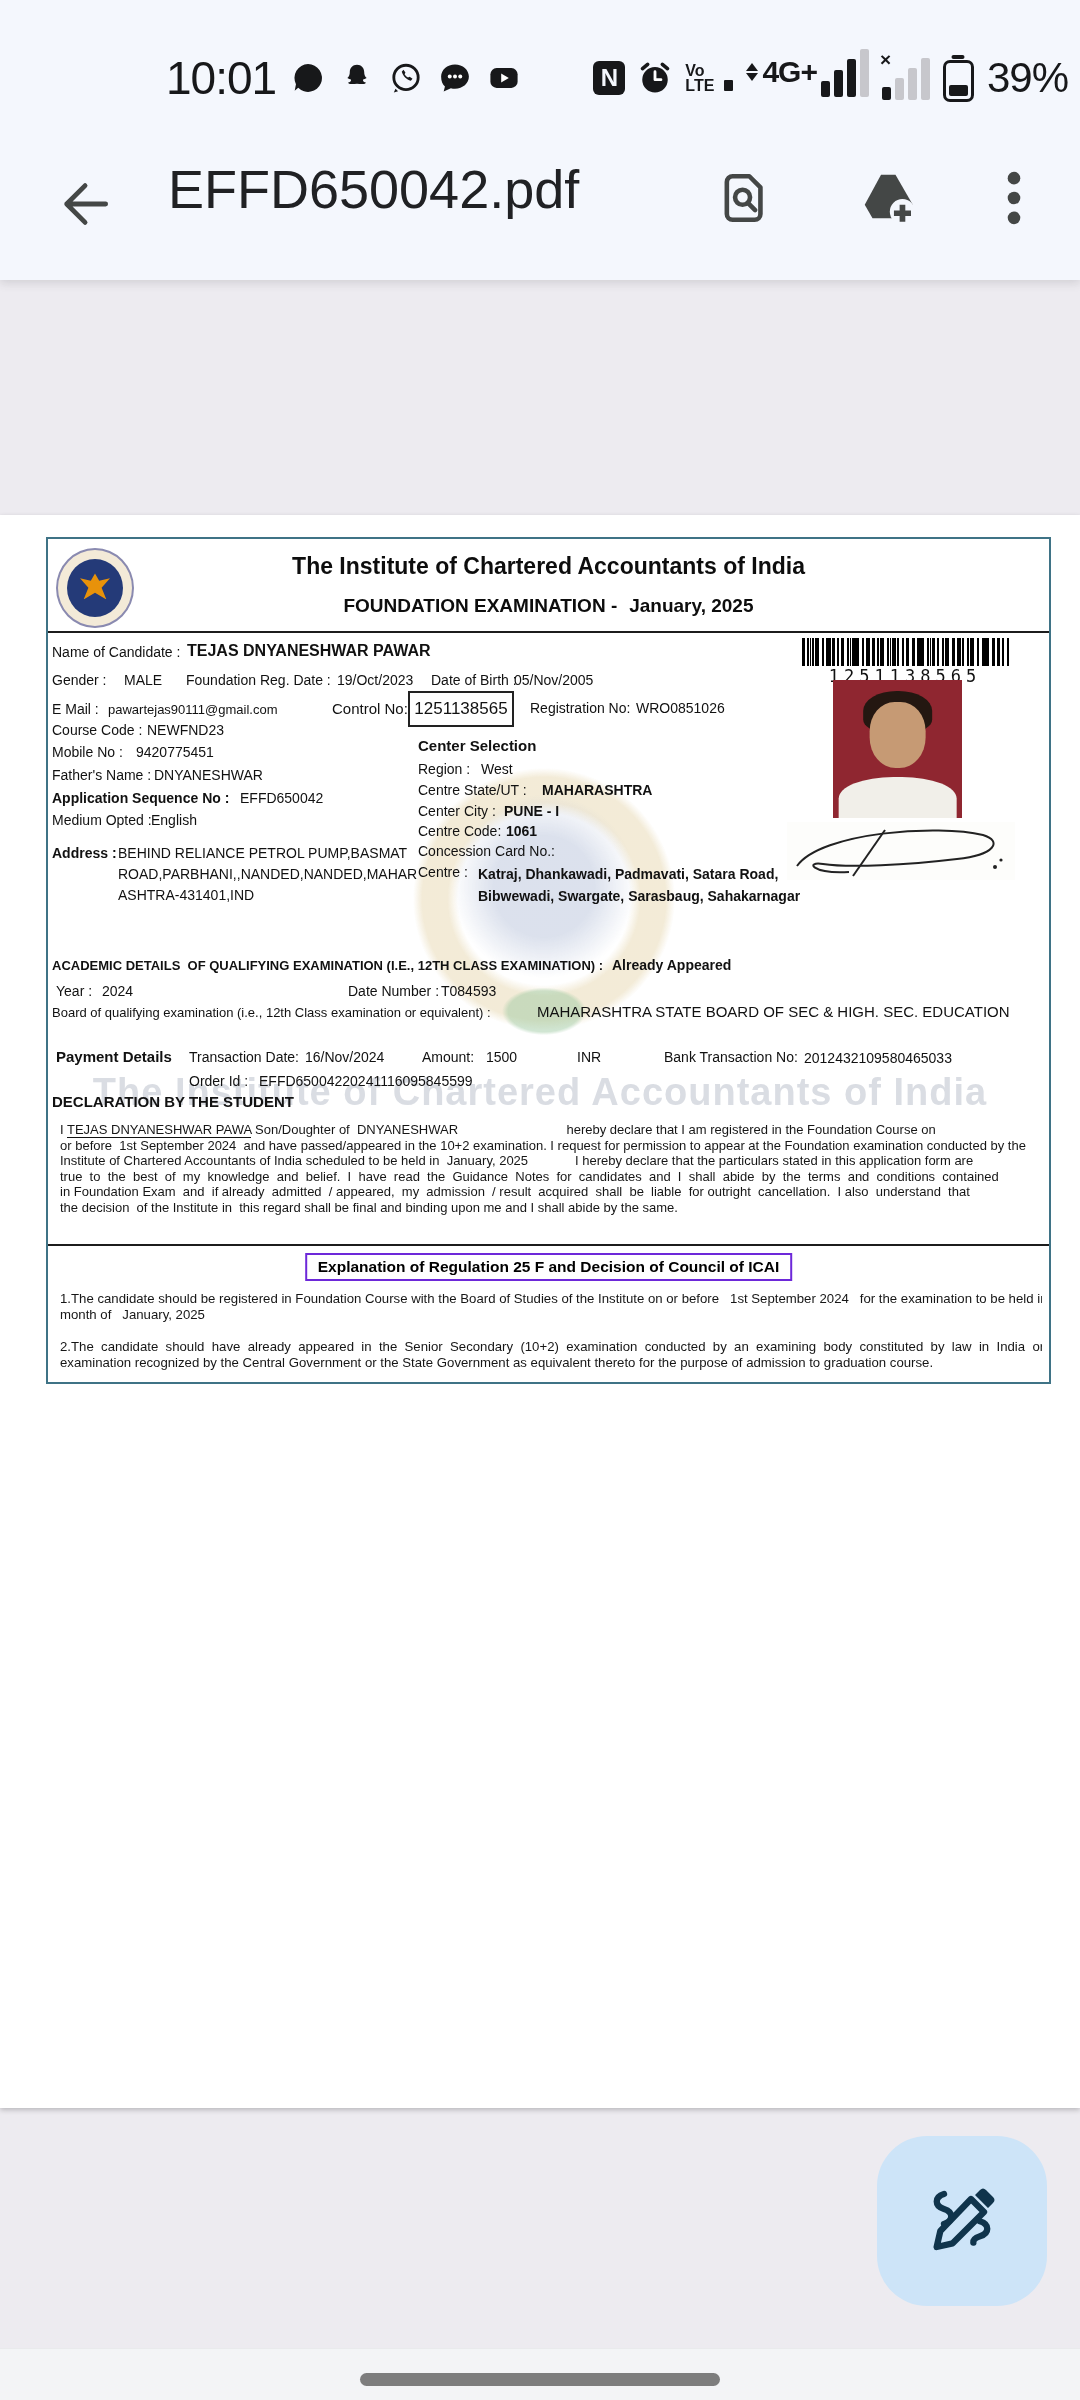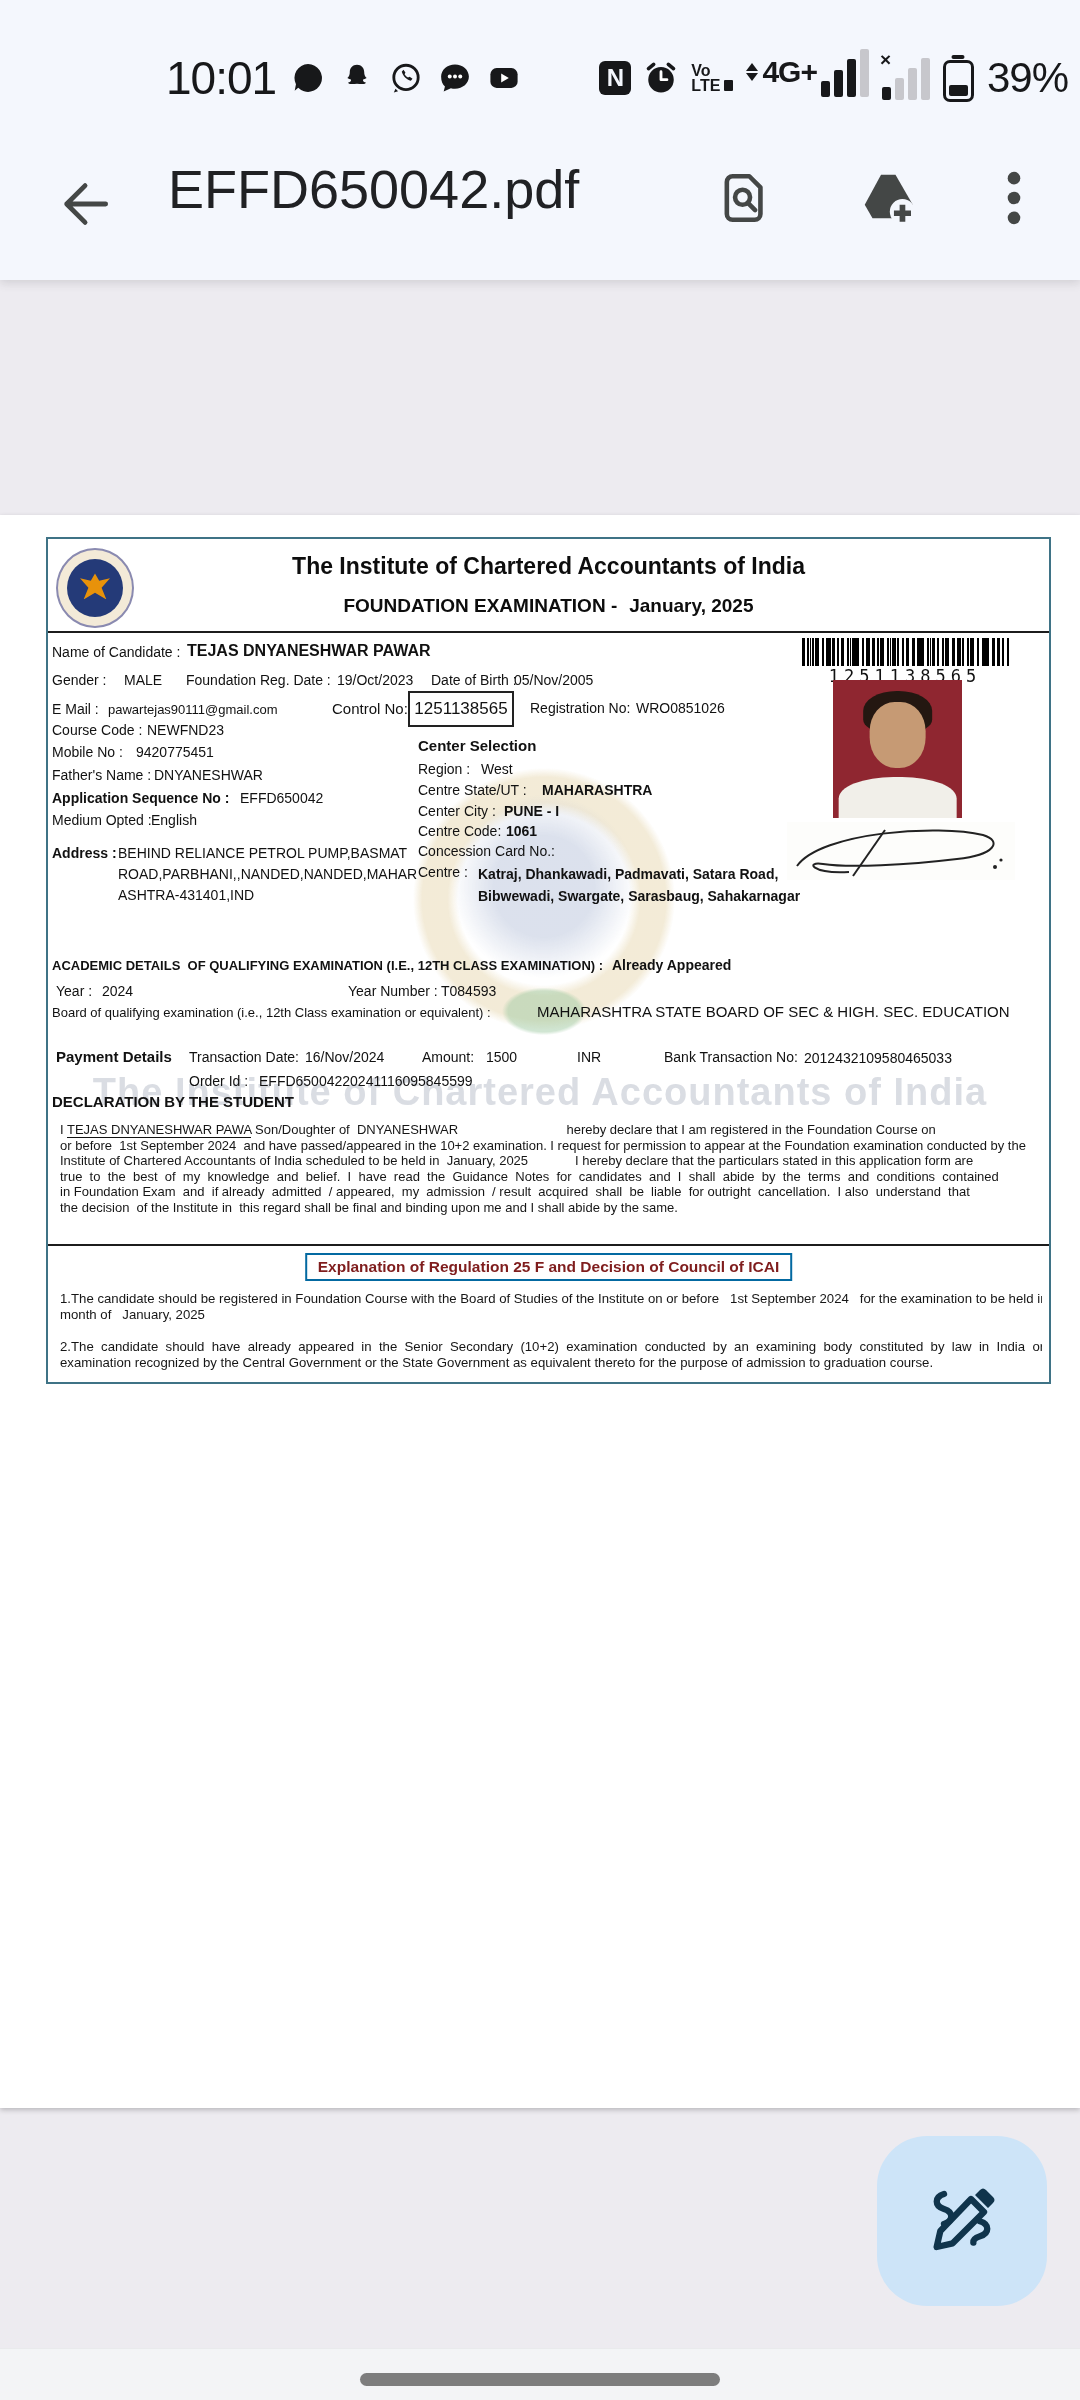--- a/index.html
+++ b/index.html
@@ -10,21 +10,21 @@
           box-shadow:0 3px 9px rgba(60,64,67,.16);}
   .status-row{position:absolute;left:0;top:48px;width:1080px;height:60px;}
   .status-left{position:absolute;left:166px;top:0;display:flex;align-items:center;gap:15px;height:60px;text-align:center;}
   .status-right{position:absolute;right:12px;top:0;display:flex;align-items:center;gap:13px;height:60px;}
   .time{font-size:46px;color:#17181a;letter-spacing:-1px;}
   .sicon{width:34px;height:34px;display:block;}
   .nfc{width:32px;height:34px;background:#17181a;border-radius:6px;color:#f4f7fd;font-size:24px;font-weight:bold;
        display:flex;align-items:center;justify-content:center;}
   .volte{display:flex;flex-direction:column;align-items:flex-start;line-height:.95;color:#17181a;font-weight:bold;}
   .volte .vo{font-size:16px;}
-  .volte .lterow{display:flex;align-items:center;gap:4px;}
+  .volte .lterow{display:flex;align-items:center;gap:10px;}
   .volte .lte{font-size:16px;}
   .volte .hd{width:9px;height:11px;background:#17181a;border-radius:1px;}
   .sig{display:flex;align-items:flex-end;gap:4px;height:50px;}
   .sig .arrows{display:flex;flex-direction:column;gap:2px;margin-bottom:22px;}
   .sig .tri-up{width:0;height:0;border-left:6px solid transparent;border-right:6px solid transparent;border-bottom:8px solid #17181a;}
   .sig .tri-dn{width:0;height:0;border-left:6px solid transparent;border-right:6px solid transparent;border-top:8px solid #17181a;}
   .sig .net{font-size:30px;font-weight:bold;color:#17181a;margin-bottom:14px;letter-spacing:-1px;}
   .bar{width:9px;border-radius:2px;background:#17181a;align-self:flex-end;margin-bottom:6px;}
   .bar.dim{background:#c7c7cc;}
   .sim2{position:relative;display:flex;align-items:flex-end;gap:4px;height:50px;padding-top:6px;}
@@ -82,22 +82,22 @@
   .photo .shirt{position:absolute;left:50%;bottom:-4%;transform:translateX(-50%);width:92%;height:34%;background:#f1efe9;border-radius:46% 46% 0 0;}
   .signature{position:absolute;left:739px;top:283px;width:228px;height:58px;background:#fdfdfb;}
   
   .ctrl-box{position:absolute;left:360px;top:152px;width:102px;height:32px;border:2px solid #222;
             display:flex;align-items:center;justify-content:center;font-size:17px;color:#111;}
   
   .decl{position:absolute;left:12px;top:583px;width:980px;font-size:13px;line-height:15.6px;color:#161616;}
   .decl div{white-space:pre;overflow:hidden;}
   .uname{border-bottom:1.4px solid #111;}
   
-  .reg-title{position:absolute;left:50%;top:714px;transform:translateX(-50%);border:2px solid #0369a1;
-             padding:3px 11px;font-size:15.5px;font-weight:bold;white-space:nowrap;color:#7f1d1d;}
+  .reg-title{position:absolute;left:50%;top:714px;transform:translateX(-50%);border:2px solid #6d28d9;
+             padding:3px 11px;font-size:15.5px;font-weight:bold;white-space:nowrap;color:#000000;}
   .regline{position:absolute;left:12px;font-size:13.2px;color:#161616;white-space:pre;overflow:hidden;width:982px;}
   
   .fab{position:absolute;left:877px;top:2136px;width:170px;height:170px;border-radius:50px;background:#cde4f8;
        display:flex;align-items:center;justify-content:center;z-index:5;}
   .navbar{position:absolute;left:0;top:2348px;width:1080px;height:52px;background:#f3f4f6;z-index:6;
           border-top:1px solid rgba(0,0,0,.04);}
   .pill{position:absolute;left:360px;top:24px;width:360px;height:13px;border-radius:7px;background:#7d7d7d;}
 </style>
 </head>
 <body>
@@ -285,21 +285,21 @@
             <path d="M98 8 66 54" stroke="#222" stroke-width="2"></path>
             <circle cx="208" cy="45" r="2" fill="#222"></circle>
             <circle cx="214" cy="38" r="1.6" fill="#222"></circle>
           </svg>
       </div>
 
       <span class="t b f13" style="left:4px;top:419px">ACADEMIC DETAILS  OF QUALIFYING EXAMINATION (I.E., 12TH CLASS EXAMINATION) :</span>
       <span class="t b" style="left:564px;top:418px">Already Appeared</span>
       <span class="t" style="left:8px;top:444px">Year :</span>
       <span class="t" style="left:54px;top:444px">2024</span>
-      <span class="t" style="left:300px;top:444px">Year Number :</span>
+      <span class="t" style="left:300px;top:444px">Date Number :</span>
       <span class="t" style="left:393px;top:444px">T084593</span>
       <span class="t f13" style="left:4px;top:466px">Board of qualifying examination (i.e., 12th Class examination or equivalent) :</span>
       <span class="t f15" style="left:489px;top:464px">MAHARASHTRA STATE BOARD OF SEC &amp; HIGH. SEC. EDUCATION</span>
 
       <span class="t b f15" style="left:8px;top:509px">Payment Details</span>
       <span class="t" style="left:141px;top:510px">Transaction Date:</span>
       <span class="t" style="left:257px;top:510px">16/Nov/2024</span>
       <span class="t" style="left:374px;top:510px">Amount:</span>
       <span class="t" style="left:438px;top:510px">1500</span>
       <span class="t" style="left:529px;top:510px">INR</span>

